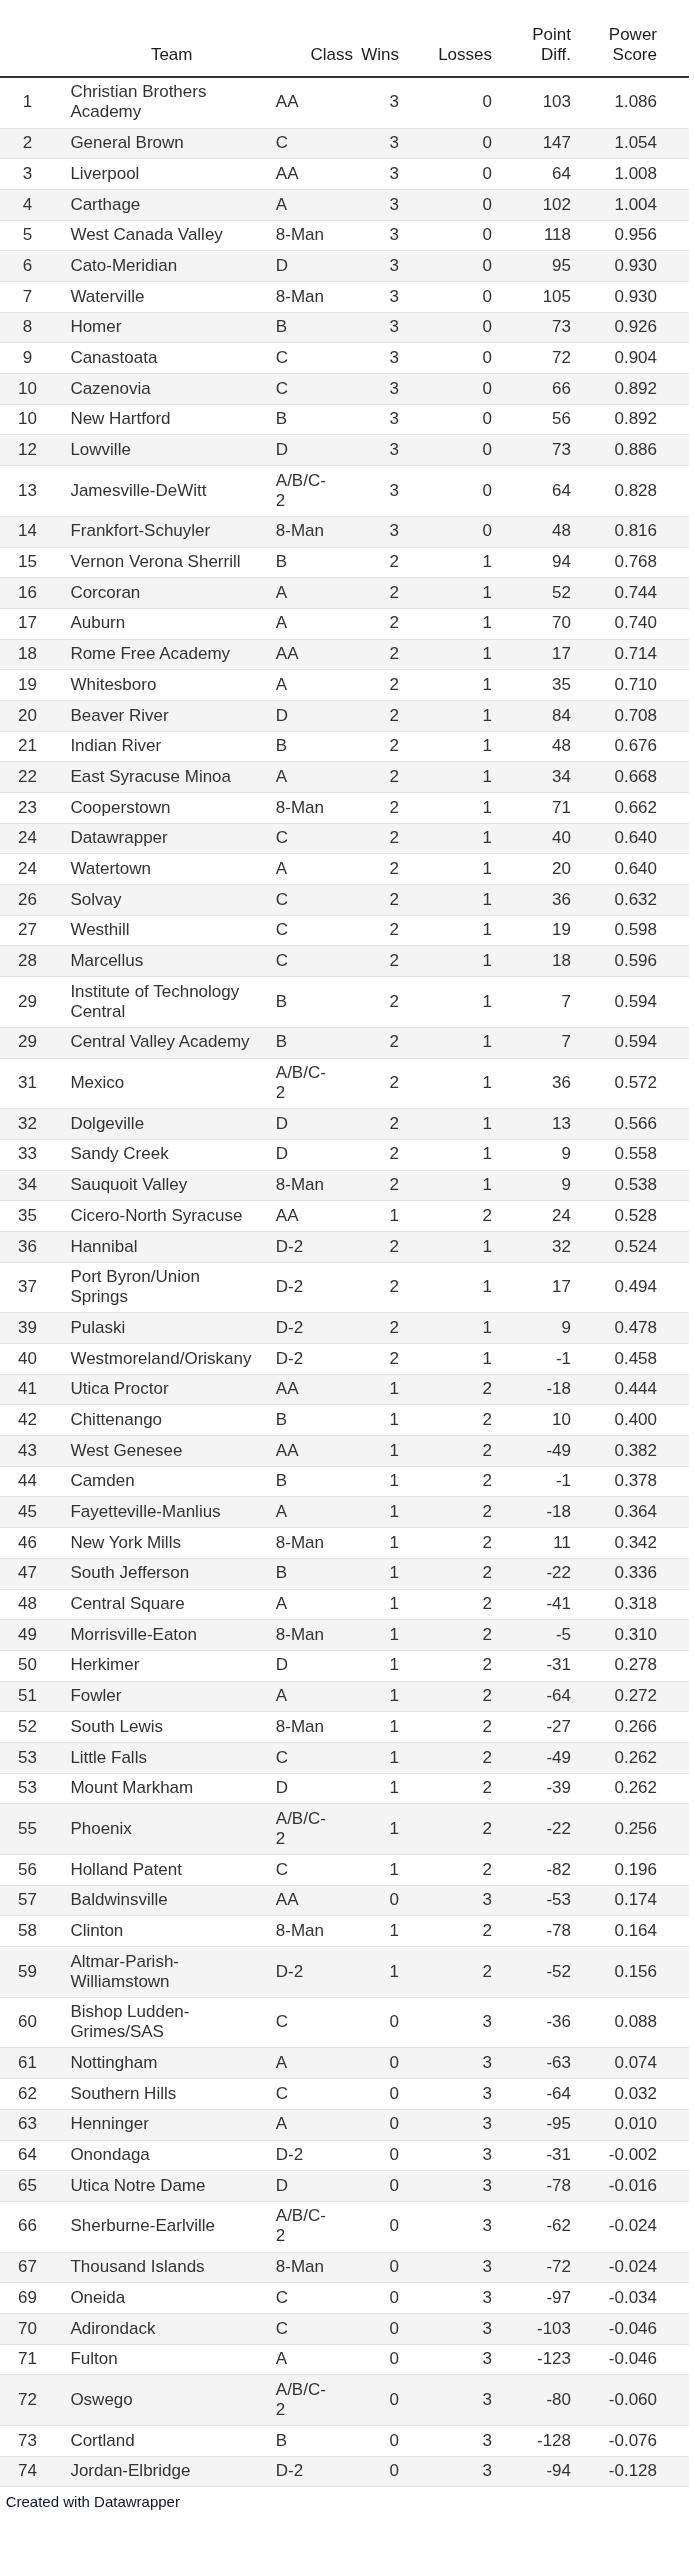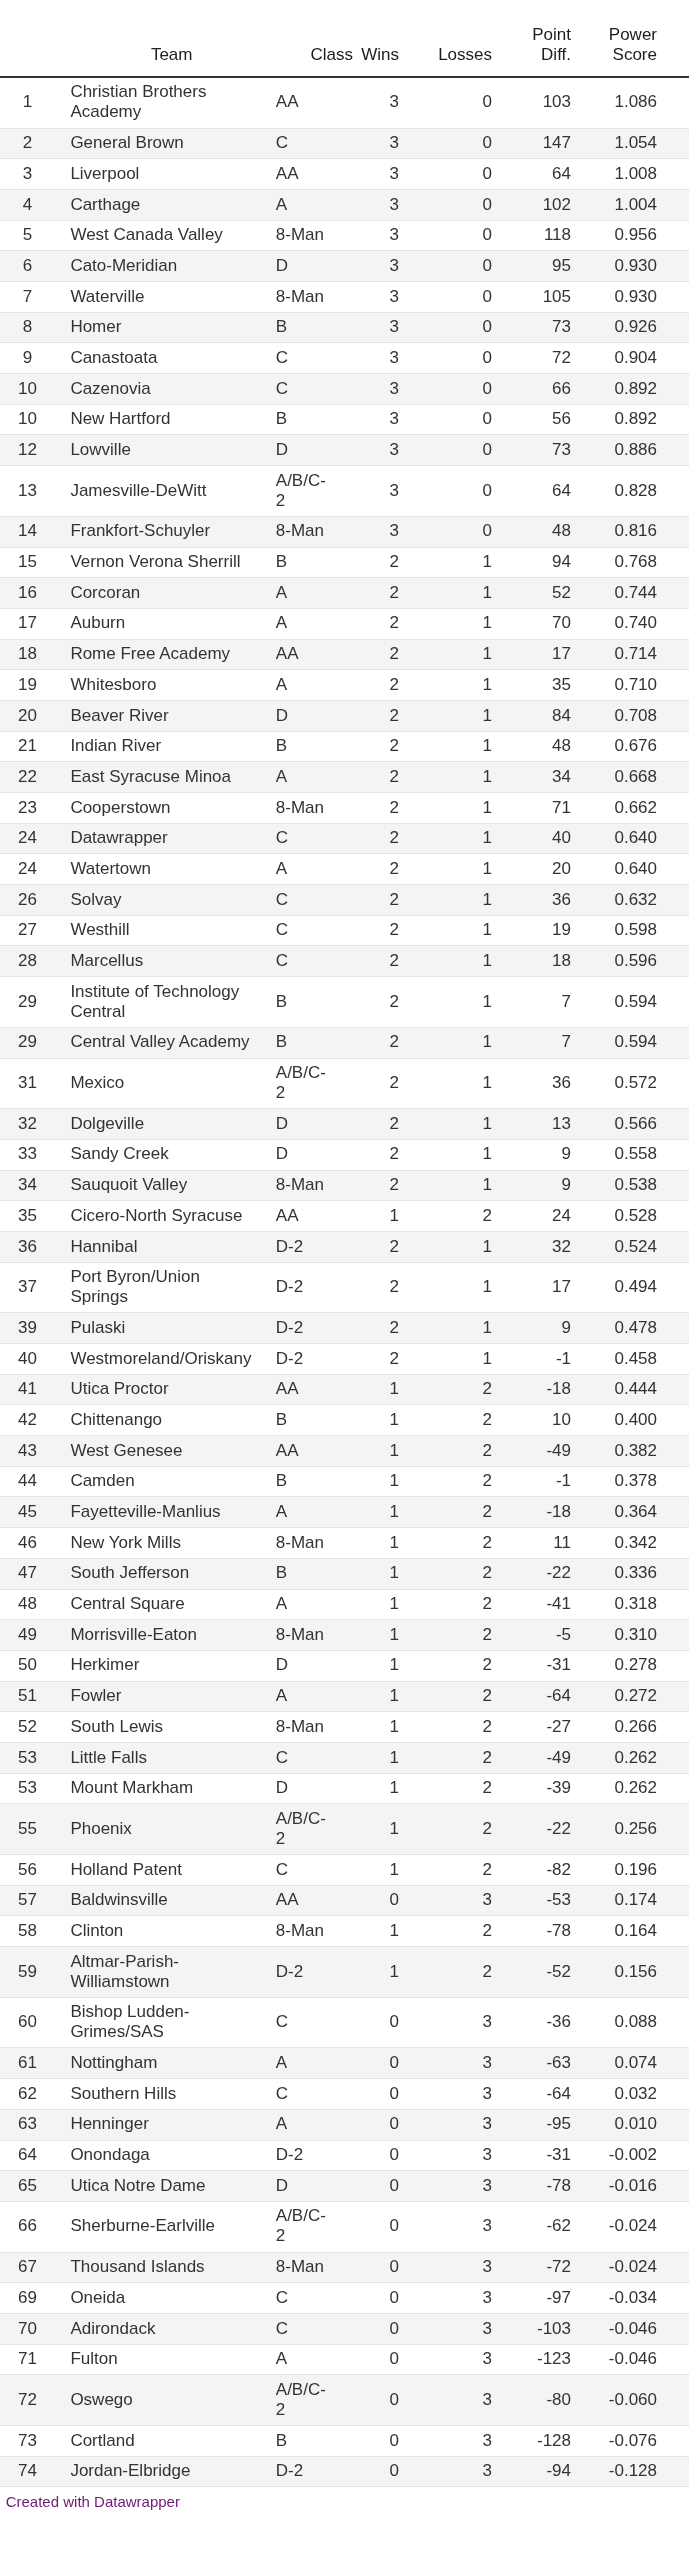--- a/index.html
+++ b/index.html
@@ -58,21 +58,21 @@
   td.d-class { text-align: left; padding-left: 2.8px; white-space: pre; }
   td.d-num   { text-align: right; }
   td.d-power { padding-right: 32px; }
 
   tbody tr:nth-child(even) { background: #f4f4f4; }
 
   .footer-credit {
     margin: 5.7px 0 0 5.7px;
     font-size: 15px;
     line-height: 18px;
-    color: #701a75;
+    color: #0f172a;
   }
 </style>
 </head>
 <body>
 
 <div class="table-wrap">
   <table class="dw-table">
     <colgroup>
       <col class="c-rank">
       <col class="c-team">

